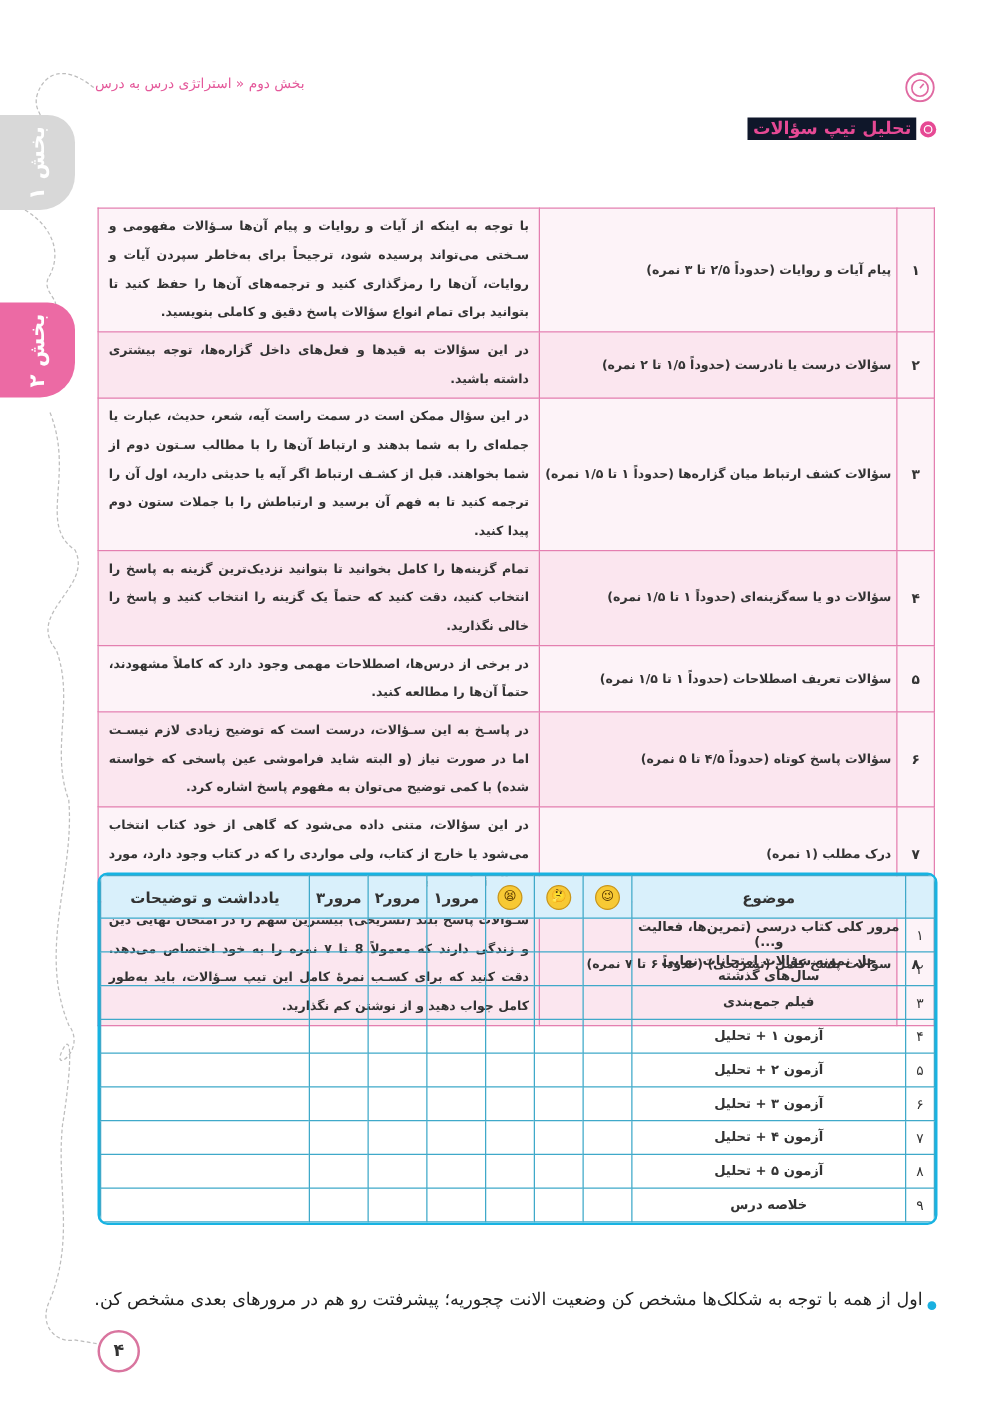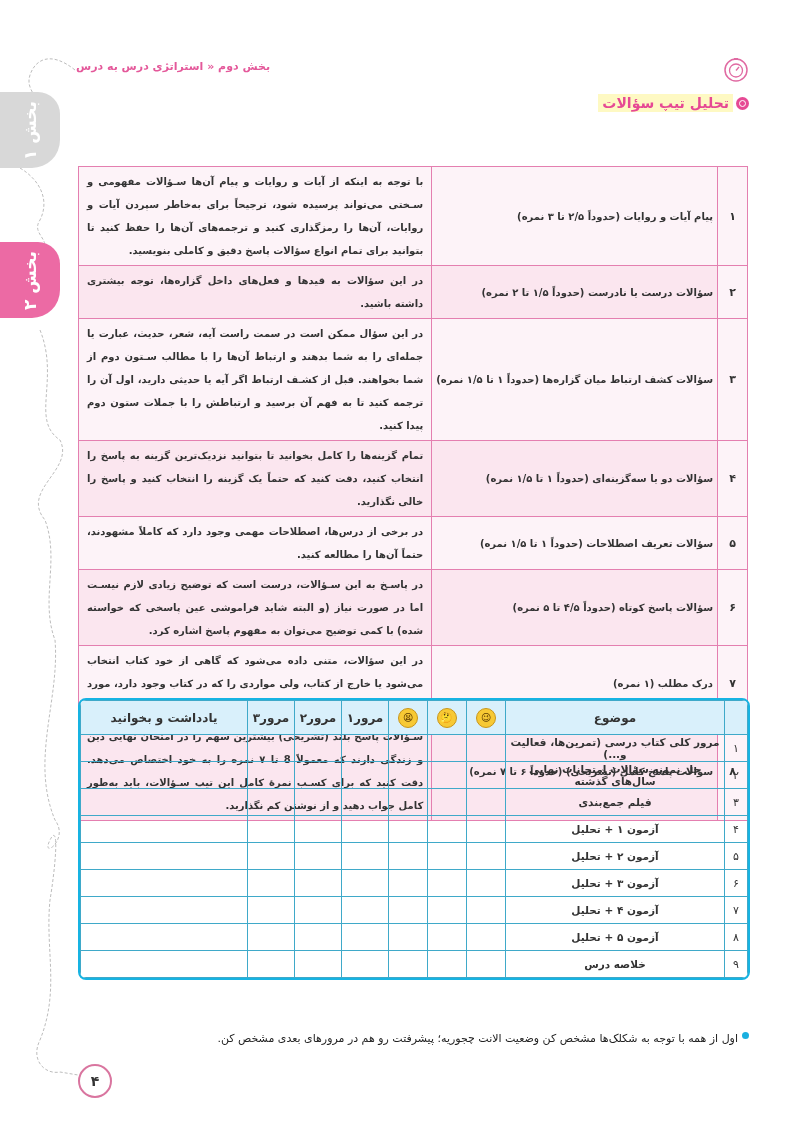--- a/index.html
+++ b/index.html
@@ -18,28 +18,28 @@
     color: #fff; font-weight: bold; font-size: 17px;
   }
   .tab1 { top: 92px; height: 76px; background: #d8d8d8; }
   .tab2 { top: 242px; height: 76px; background: #ec6aa4; }
 
   .dash-line { position: absolute; left: 0; top: 0; }
 
   
   .breadcrumb {
     position: absolute; top: 60px; left: 76px; direction: rtl;
-    font-size: 11px; font-weight: bold; color: #e4589a;
+    font-size: 11px; font-weight: normal; color: #e4589a;
   }
   .stopwatch { position: absolute; top: 56px; right: 56px; width: 26px; height: 26px; }
   .section-title {
     position: absolute; top: 94px; right: 56px; direction: rtl; display: flex; align-items: center; gap: 3px;
   }
   .section-title .ttl {
-    background: #fef9c3; color: #e64994; font-weight: bold; font-size: 14px; padding: 1px 4px;
+    background: #0f172a; color: #e64994; font-weight: bold; font-size: 14px; padding: 1px 4px;
   }
   .target-icon {
     width: 13px; height: 13px; border-radius: 50%; background: #e64994;
     display: flex; align-items: center; justify-content: center;
   }
   .target-icon::before { content: ""; width: 7px; height: 7px; border-radius: 50%; border: 1.5px solid #fff; box-sizing: border-box; }
 
   
   .tip-head {
     position: absolute; top: 136px; height: 30px; background: #ec6aa4; color: #2b2b2b;
@@ -77,22 +77,22 @@
   .check-table .c-subject { width: 218px; margin-top: 18px; }
   .check-table .c-emo { width: 38px; }
   .check-table .c-rev { width: 46px; }
   .check-table .c-notes { width: auto; }
   .emo {
     display: inline-block; width: 18px; height: 18px; border-radius: 50%; background: #f7c934; border: 1px solid #c9961b;
     font-size: 10px; line-height: 18px; color: #5a3a00; vertical-align: middle;
   }
 
   .footnote {
-    position: absolute; top: 1032px; right: 56px; direction: rtl; font-size: 11px; color: #222;
-    display: flex; align-items: flex-start; gap: 4px;
+    position: absolute; top: 1032px; right: 56px; direction: rtl; font-size: 14px; color: #222;
+    display: flex; align-items: flex-end; gap: 4px;
   }
   .bullet { width: 7px; height: 7px; border-radius: 50%; background: #1ab0e0; display: inline-block; }
 
   .page-num {
     position: absolute; top: 1064px; left: 78px; width: 30px; height: 30px; border: 2px solid #d9759f; border-radius: 50%;
     display: flex; align-items: center; justify-content: center; font-size: 14px; font-weight: bold; color: #333;
   }
 </style>
 </head>
 <body>
@@ -175,21 +175,21 @@
     <thead>
       <tr>
         <th class="c-num"></th>
         <th class="c-subject">موضوع</th>
         <th class="c-emo"><span class="emo">😉</span></th>
         <th class="c-emo"><span class="emo">🤔</span></th>
         <th class="c-emo"><span class="emo">😫</span></th>
         <th class="c-rev">مرور۱</th>
         <th class="c-rev">مرور۲</th>
         <th class="c-rev">مرور۳</th>
-        <th class="c-notes">یادداشت و بخوانید</th>
+        <th class="c-notes">یادداشت و توضیحات</th>
       </tr>
     </thead>
     <tbody id="check-body">
         <tr>
           <td>۱</td>
           <td class="subject">مرور کلی کتاب درسی (تمرین‌ها، فعالیت و...)</td>
           <td></td>
           <td></td>
           <td></td>
           <td></td>

